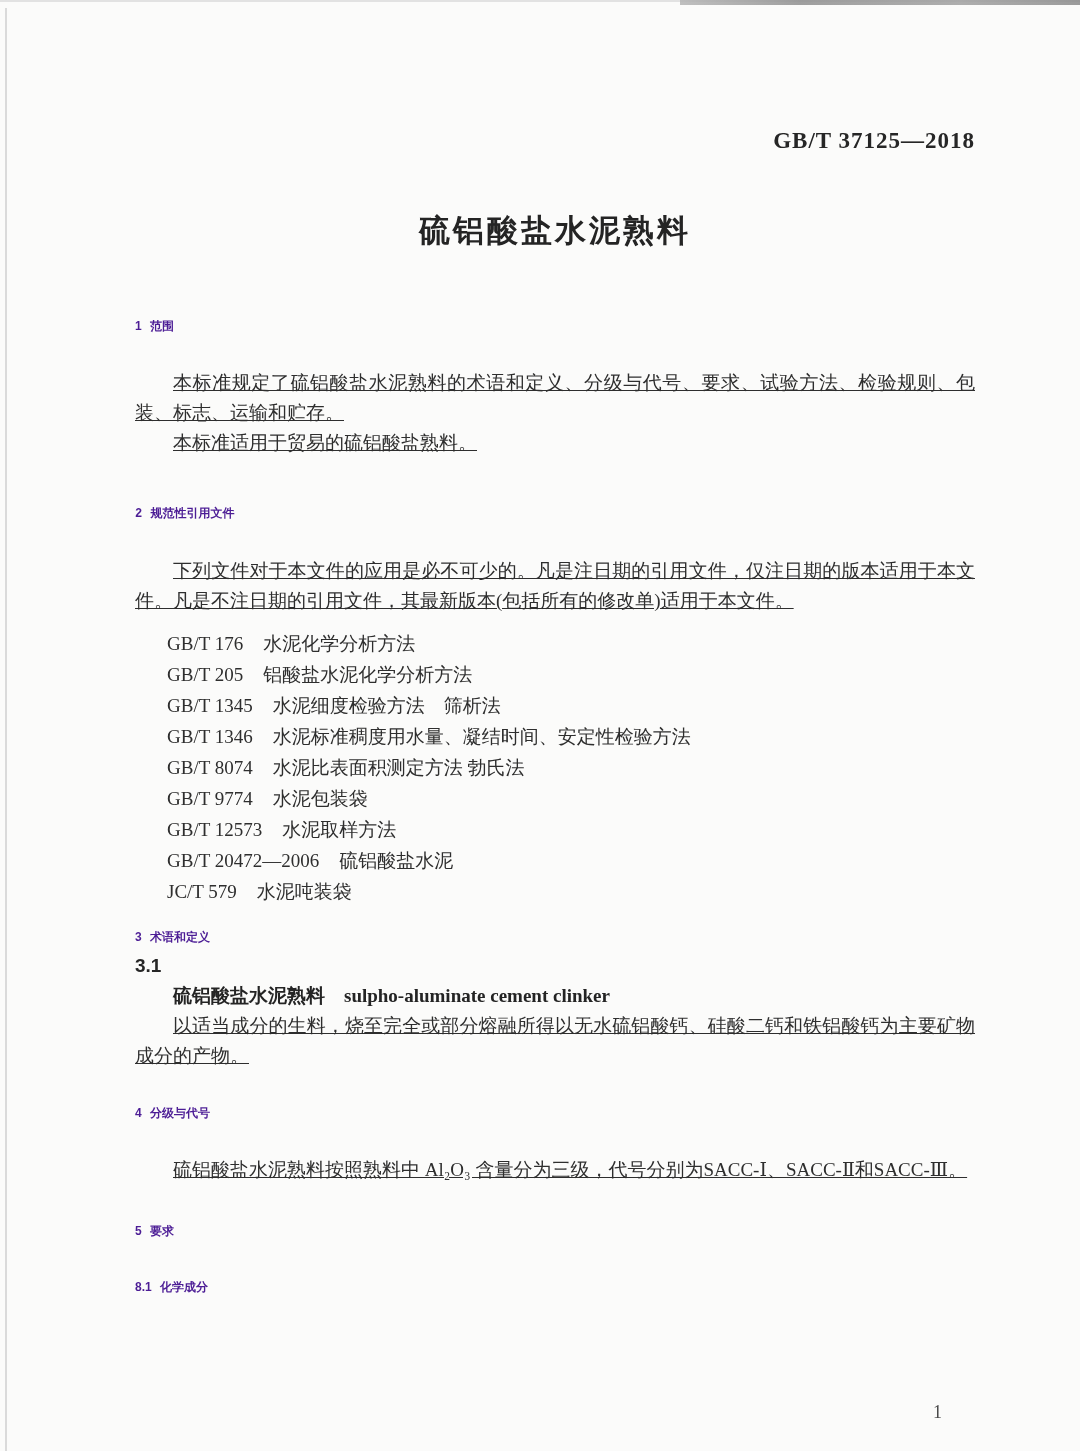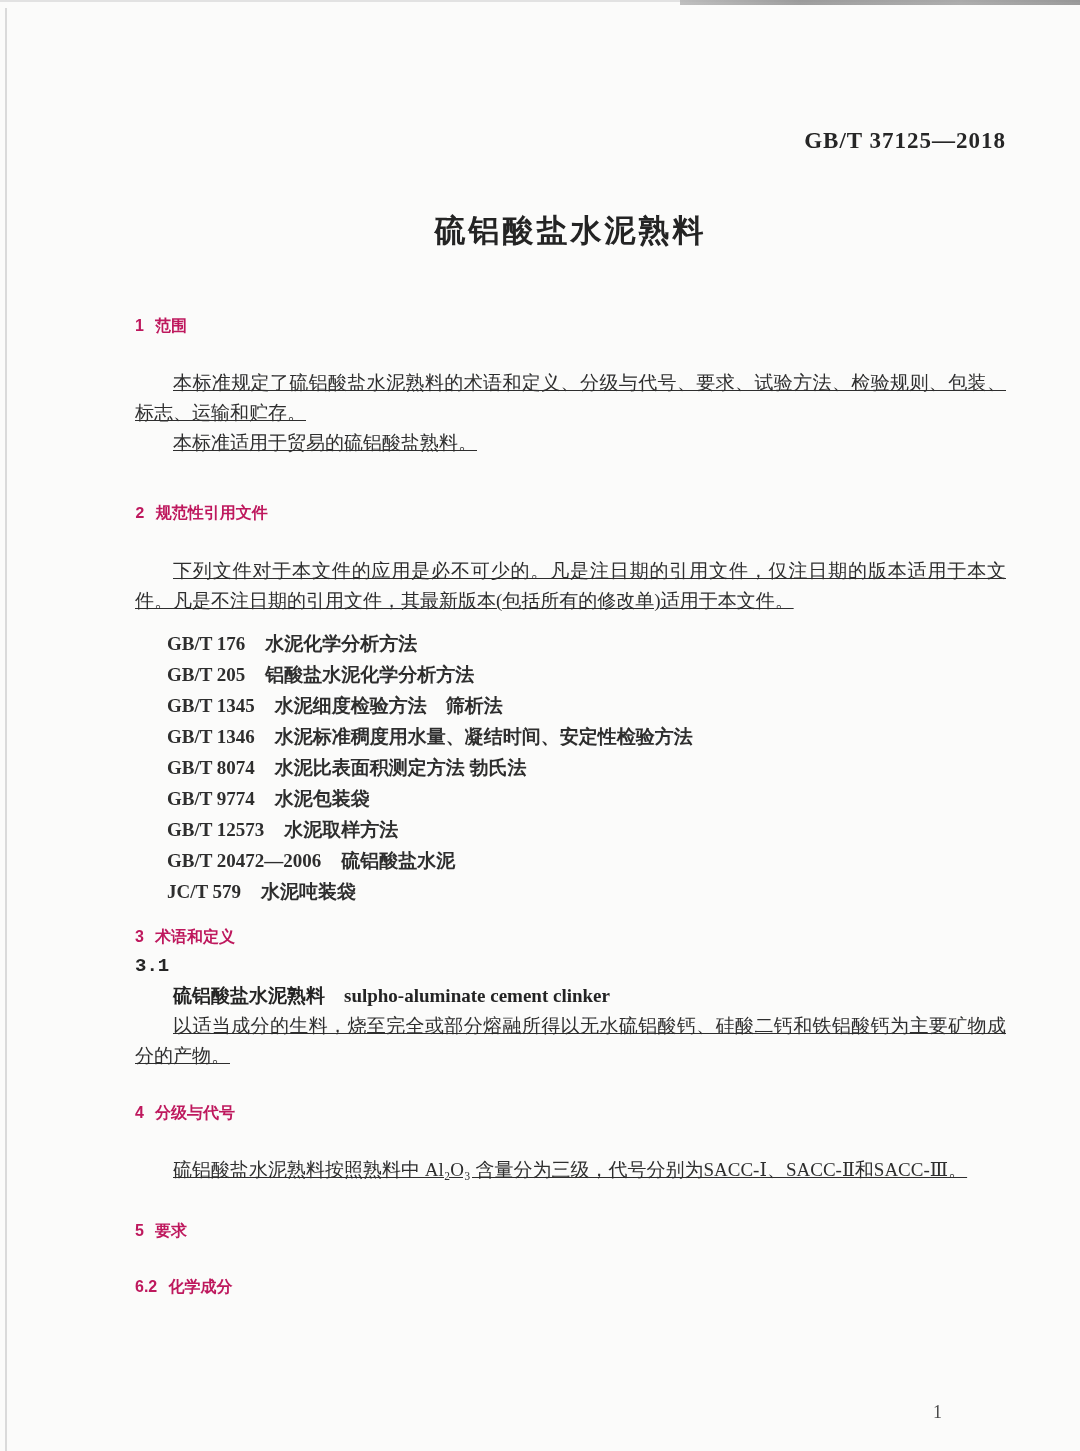--- a/index.html
+++ b/index.html
@@ -6,21 +6,21 @@
   body {
     width:1080px; height:1451px;
     background:#fbfbfa;
     font-family:"Liberation Serif","DejaVu Serif",serif;
     color:#2e2e2e;
     position:relative;
     overflow:hidden;
   }
   .page {
     position:absolute; inset:0;
-    padding:0 74px 0 135px;
+    padding:0 105px 0 135px;
     box-sizing:border-box;
   }
   
   .artifact-top {
     position:absolute; top:0; left:0; width:100%; height:2px;
     background:#e2e2e2;
   }
   .artifact-top-dark {
     position:absolute; top:0; left:63%; right:0; height:5px;
     background:linear-gradient(90deg,#b5b5b5,#8f8f8f 30%,#a0a0a0 70%,#8a8a8a);
@@ -42,23 +42,23 @@
     margin:56px 0 0 0;
     text-align:center;
     font-family:"Liberation Sans","DejaVu Sans",sans-serif;
     font-size:31px;
     font-weight:bold;
     letter-spacing:3px;
     color:#242424;
   }
   .sec-heading {
     font-family:"Liberation Sans","DejaVu Sans",sans-serif;
-    font-size:16px;
+    font-size:12px;
     font-weight:bold;
-    color:#be185d;
+    color:#4c1d95;
     line-height:24px;
   }
   .sec-num { margin-right:0.7em; }
   .h-sec1   { margin-top:62px; }
   .h-sec2   { margin-top:44px;font-family:Liberation Mono, monospace; }
   .h-sec3   { margin-top:18px; }
   .h-sec4   { margin-top:30px; }
   .h-sec5   { margin-top:34px; }
   .h-sec5-1 { margin-top:32px; }
   .para {
@@ -73,25 +73,24 @@
   .after-heading { margin-top:30px; }
   .ref-list {
     list-style:none;
     margin:12px 0 0 0;
     padding:0 0 0 2em;
   }
   .ref-item {
     font-size:19px;
     line-height:31px;
     white-space:nowrap;
-    font-weight:bold;
   }
   .ref-code { margin-right:1.05em; }
   .clause-num {
-    font-family:Liberation Mono, monospace;
+    font-family:Liberation Sans, sans-serif;
     font-weight:bold;
     font-size:19px;
     line-height:30px;
     margin:2px 0 0 0;
     color:#262626;
   }
   .term-line {
     margin:0;
     padding-left:2em;
     font-size:19px;
@@ -159,18 +158,18 @@
 
   <div class="sec-heading h-sec4">
     <span class="sec-num">4</span><span>分级与代号</span>
   </div>
   <p class="para indent after-heading">硫铝酸盐水泥熟料按照熟料中 Al₂O₃ 含量分为三级，代号分别为SACC-Ⅰ、SACC-Ⅱ和SACC-Ⅲ。</p>
 
   <div class="sec-heading h-sec5">
     <span class="sec-num">5</span><span>要求</span>
   </div>
   <div class="sec-heading h-sec5-1">
-    <span class="sec-num">6.2</span><span>化学成分</span>
+    <span class="sec-num">8.1</span><span>化学成分</span>
   </div>
 
   <div class="page-number">1</div>
 
 </div>
 
 </body></html>

